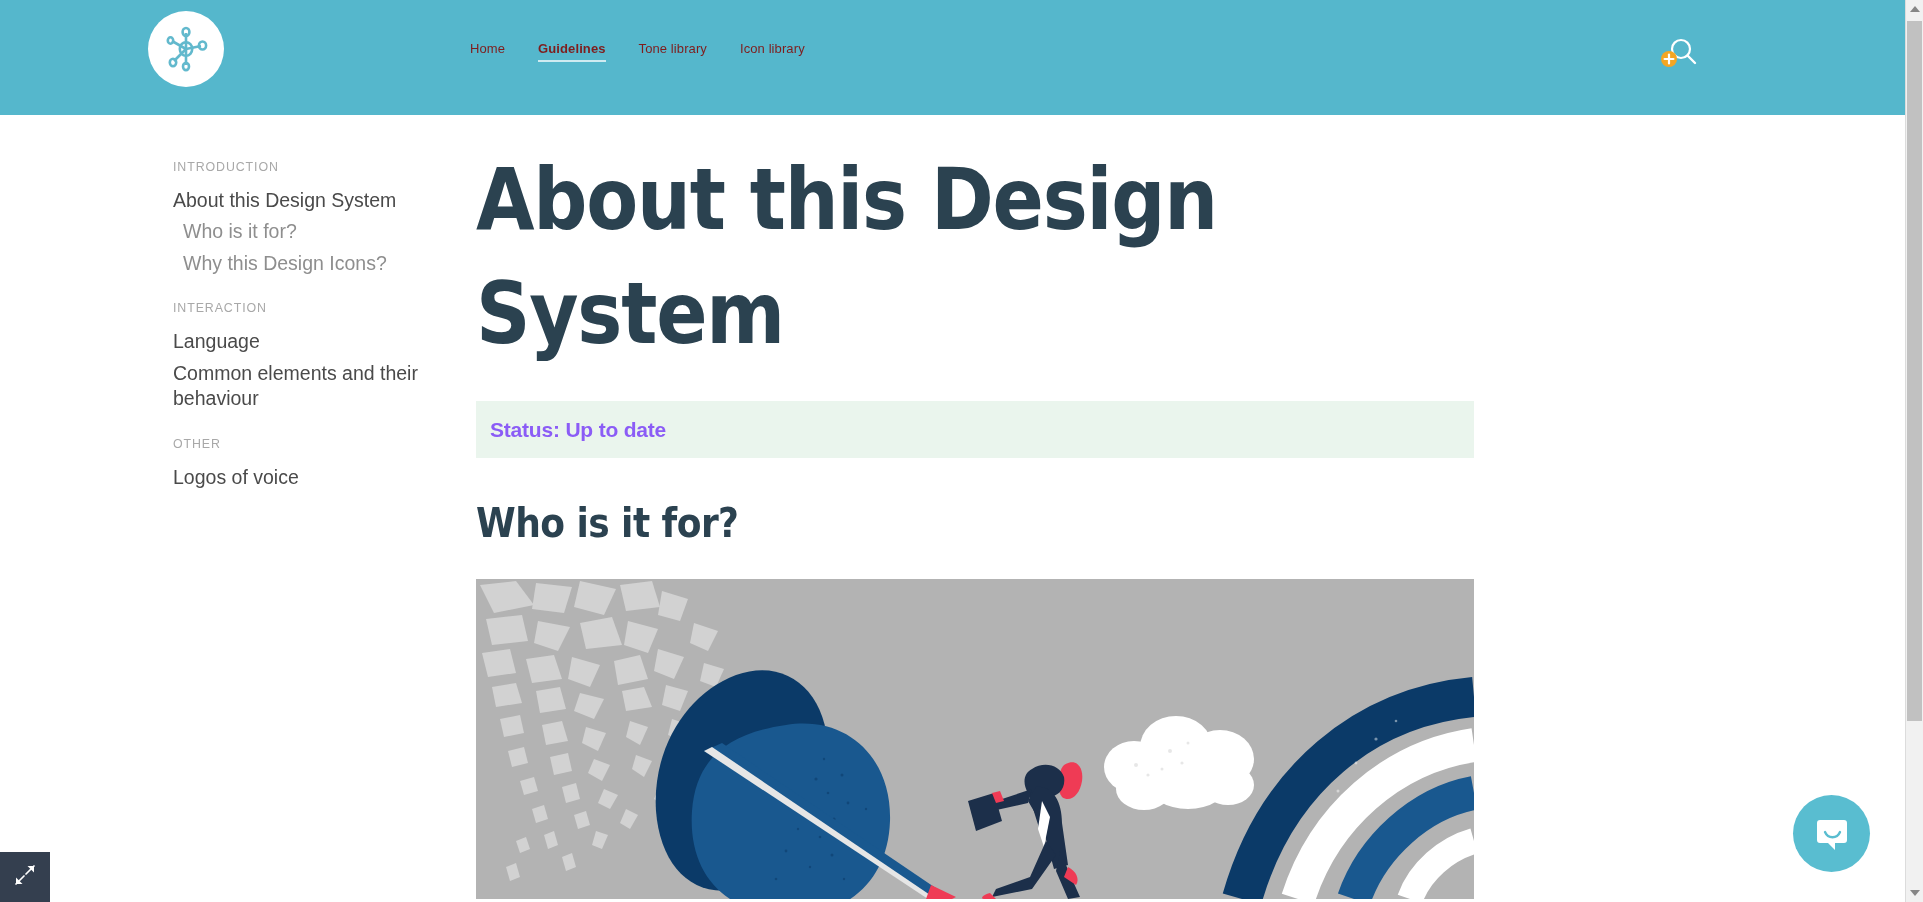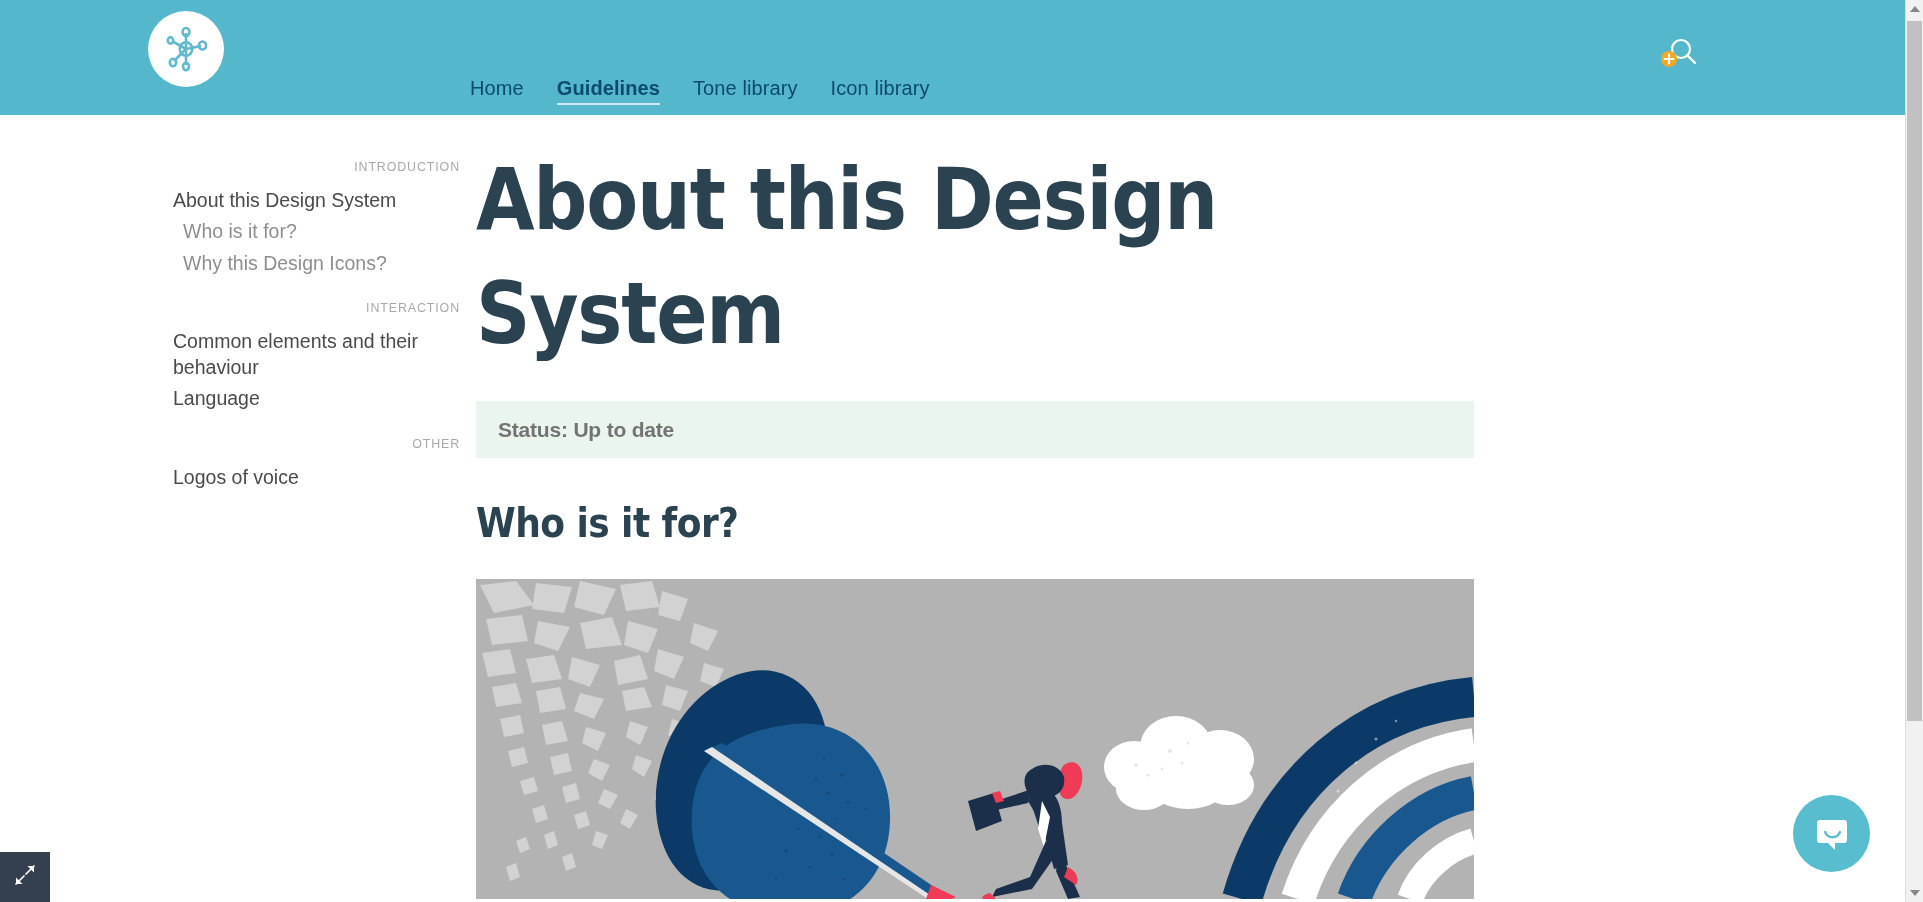--- a/index.html
+++ b/index.html
@@ -48,28 +48,27 @@
   .main-nav {
     position: absolute;
     left: 470px;
     top: 42px;
     display: flex;
     align-items: baseline;
     gap: 33px;
     white-space: nowrap;
   }
   .nav-link {
-    font-size: 20px;
-    color: #0c4a6e;
+    font-size: 13px;
+    color: #7f1d1d;
     text-decoration: none;
     letter-spacing: 0.1px;
     line-height: 1;
     cursor: pointer;
     padding-bottom: 5px;
-    margin-top: 36px;
   }
   .nav-link.is-active {
     font-weight: bold;
     border-bottom: 2px solid rgba(255,255,255,0.72);
   }
 
   .search-btn {
     position: absolute;
     right: 205px;
     top: 32px;
@@ -94,21 +93,20 @@
   }
   .side-group { margin-bottom: 8px; }
   .side-group-title {
     font-size: 12.4px;
     letter-spacing: 0.9px;
     color: #a8a8a8;
     text-transform: uppercase;
     padding-left: 173px;
     margin-bottom: 10px;
     line-height: 1.2;
-    text-align: right;
   }
   .side-link {
     display: block;
     font-size: 19.5px;
     line-height: 25.5px;
     color: #4a4a4a;
     text-decoration: none;
     padding: 3px 28px 3px 173px;
     cursor: pointer;
   }
@@ -145,22 +143,22 @@
     margin-top: 31px;
     width: 998px;
     height: 57px;
     background: #eaf5ed;
     display: flex;
     align-items: center;
   }
   .status-text {
     font-size: 21px;
     font-weight: bold;
-    color: #737373;
-    padding-left: 22px;
+    color: #8b5cf6;
+    padding-left: 14px;
     letter-spacing: -0.2px;
   }
 
   .section-title {
     font-family: "DejaVu Sans", sans-serif;
     font-weight: bold;
     font-size: 40px;
     line-height: 48px;
     letter-spacing: -0.6px;
     color: #2b4250;
@@ -307,22 +305,22 @@
     <div class="side-group">
       <div class="side-group-title">INTRODUCTION</div>
       <a class="side-link" href="#">About this Design System</a>
       <a class="side-link is-sub" href="#">Who is it for?</a>
       <a class="side-link is-sub" href="#">Why this Design Icons?</a>
     </div>
 
 
     <div class="side-group">
       <div class="side-group-title">INTERACTION</div>
+      <a class="side-link" href="#">Language</a>
       <a class="side-link" href="#">Common elements and their behaviour</a>
-      <a class="side-link" href="#">Language</a>
     </div>
 
     <div class="side-group">
       <div class="side-group-title">OTHER</div>
       <a class="side-link" href="#">Logos of voice</a>
     </div>
   </aside>
 
   <main class="content">
 

